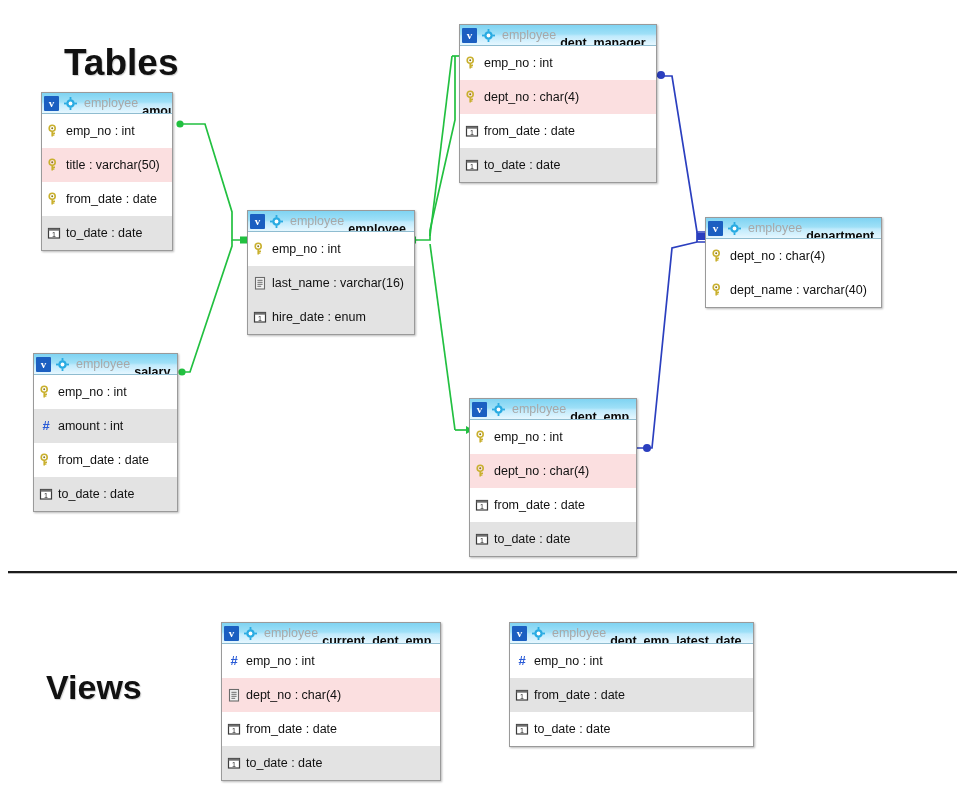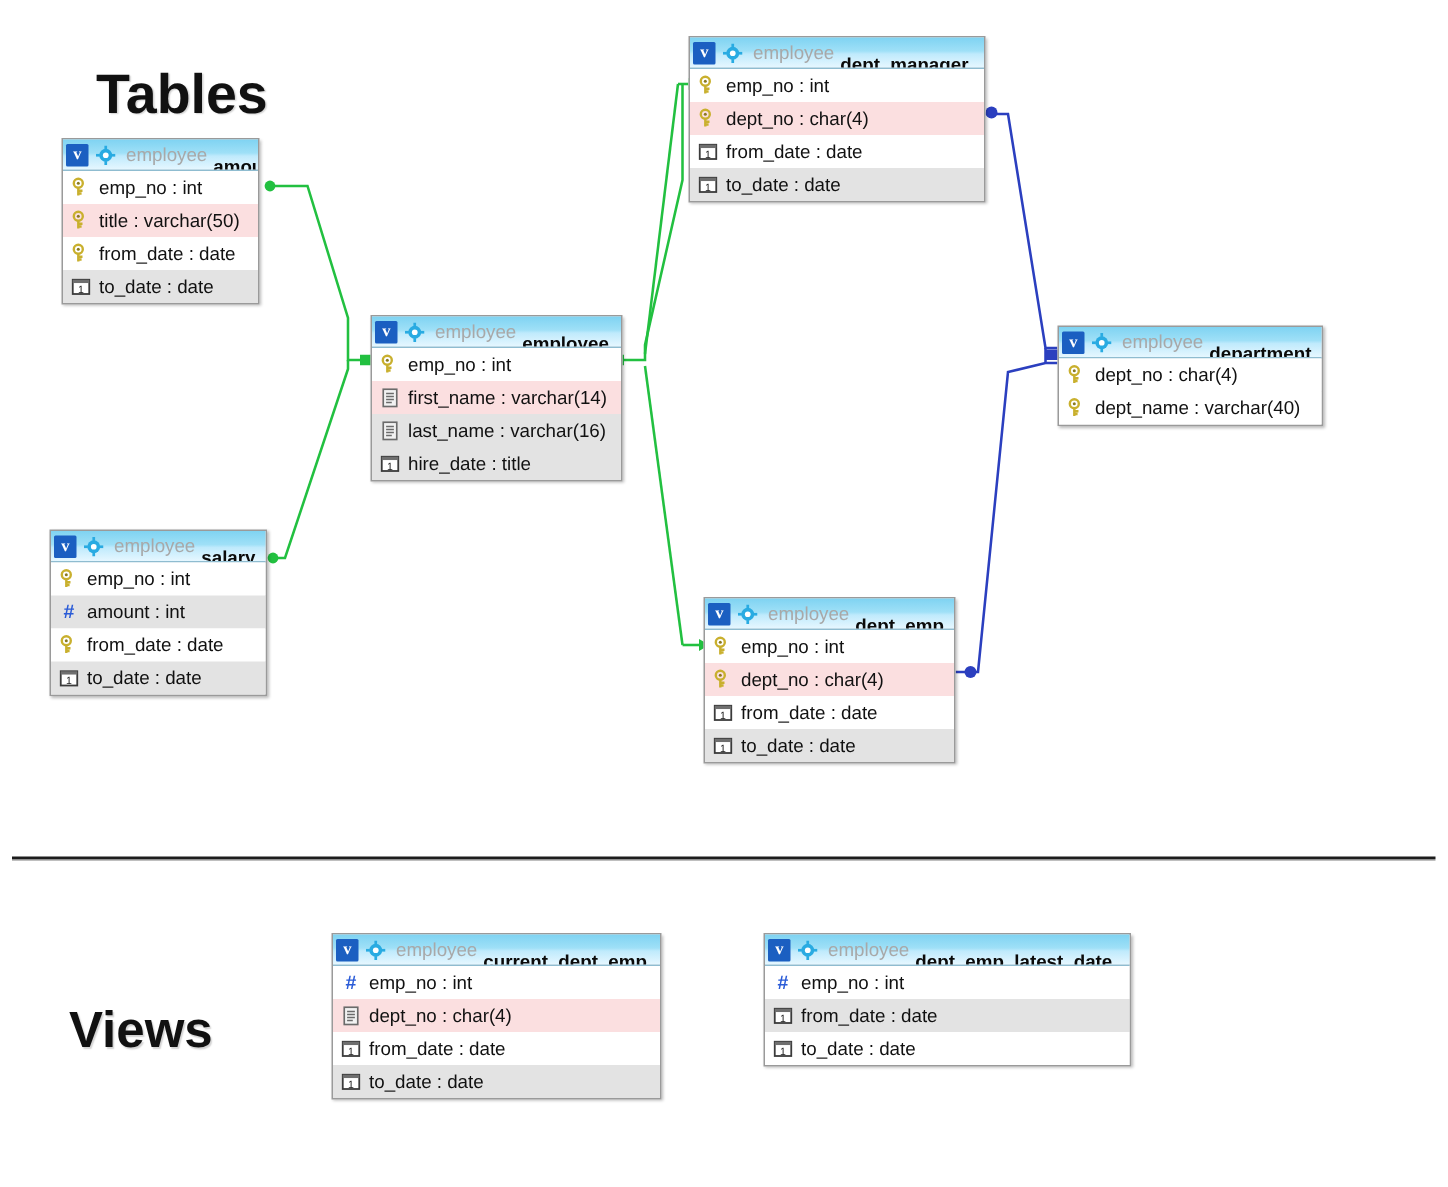--- a/index.html
+++ b/index.html
@@ -49,21 +49,21 @@
   .hdr-gear svg{position:absolute;left:1px;top:1px;}
   .hdr-schema{
     font-size:12.5px;color:#a8a8a8;margin-left:5px;white-space:nowrap;
   }
   .hdr-name{
     font-size:12.5px;color:#0a0a0a;font-weight:bold;margin-left:4px;white-space:nowrap;margin-top:16px;
   }
 
   .ent-rows{display:block;}
   .row{
-    height:22px;display:flex;align-items:center;
+    height:34px;display:flex;align-items:center;
     padding-left:5px;box-sizing:border-box;
     font-size:12.5px;color:#111111;white-space:nowrap;
   }
   .row.r-white{background:#ffffff;}
   .row.r-gray{background:#e3e3e3;}
   .row.r-pink{background:#fbdfe0;}
   .row-ic{width:14px;height:14px;flex:0 0 14px;margin-right:5px;position:relative;}
   .row-txt{display:block;}
 
   
@@ -267,301 +267,292 @@
           <div class="row r-white">
             <span class="row-ic ic-key">
               <svg width="14" height="14" viewBox="0 0 14 14">
                 <circle cx="5.2" cy="4.2" r="3" fill="none" stroke="#c9b02e" stroke-width="1.6"></circle>
                 <circle cx="5.2" cy="4.2" r="1" fill="#8a7a1e"></circle>
                 <path d="M5.2 7.2 L5.2 12.4 M5.2 9.2 L8 9.2 M5.2 11 L7.4 11" stroke="#c9b02e" stroke-width="1.6" fill="none"></path>
               </svg>
             </span>
             <span class="row-txt">emp_no : int</span>
           </div>
+          <div class="row r-gray">
+            <span class="row-ic ic-text">
+              <svg width="14" height="14" viewBox="0 0 14 14">
+                <rect x="2.5" y="1.5" width="9" height="11.5" fill="#f2f2f2" stroke="#6b6b6b" stroke-width="1.1"></rect>
+                <path d="M4.4 4.3 H9.6 M4.4 6.3 H9.6 M4.4 8.3 H9.6 M4.4 10.3 H8.2" stroke="#6b6b6b" stroke-width="1"></path>
+              </svg>
+            </span>
+            <span class="row-txt">last_name : varchar(16)</span>
+          </div>
+          <div class="row r-gray">
+            <span class="row-ic ic-date">
+              <svg width="14" height="14" viewBox="0 0 14 14">
+                <rect x="1.5" y="2.5" width="11" height="9.5" fill="#ffffff" stroke="#3b3b3b" stroke-width="1.2"></rect>
+                <rect x="1.5" y="2.5" width="11" height="2.2" fill="#6f6f6f"></rect>
+                <text x="7" y="11" font-size="7" text-anchor="middle" fill="#1a1a1a" font-family="Liberation Sans, sans-serif">1</text>
+              </svg>
+            </span>
+            <span class="row-txt">hire_date : enum</span>
+          </div>
+        </div>
+      </div>
+      <div class="entity" style="left: 705px; top: 217px; width: 177px;">
+        <div class="ent-header">
+          <span class="hdr-badge">v</span>
+          <span class="hdr-gear">
+            <svg width="13" height="13" viewBox="0 0 13 13">
+              <g fill="#29abe2">
+                <circle cx="6.5" cy="6.5" r="4.3"></circle>
+                <rect x="5.6" y="0" width="1.8" height="2.6"></rect>
+                <rect x="5.6" y="10.4" width="1.8" height="2.6"></rect>
+                <rect x="0" y="5.6" width="2.6" height="1.8"></rect>
+                <rect x="10.4" y="5.6" width="2.6" height="1.8"></rect>
+              </g>
+              <circle cx="6.5" cy="6.5" r="1.9" fill="#ffffff"></circle>
+            </svg>
+          </span>
+          <span class="hdr-schema">employee</span>
+          <span class="hdr-name">department</span>
+        </div>
+        <div class="ent-rows">
+          <div class="row r-white">
+            <span class="row-ic ic-key">
+              <svg width="14" height="14" viewBox="0 0 14 14">
+                <circle cx="5.2" cy="4.2" r="3" fill="none" stroke="#c9b02e" stroke-width="1.6"></circle>
+                <circle cx="5.2" cy="4.2" r="1" fill="#8a7a1e"></circle>
+                <path d="M5.2 7.2 L5.2 12.4 M5.2 9.2 L8 9.2 M5.2 11 L7.4 11" stroke="#c9b02e" stroke-width="1.6" fill="none"></path>
+              </svg>
+            </span>
+            <span class="row-txt">dept_no : char(4)</span>
+          </div>
+          <div class="row r-white">
+            <span class="row-ic ic-key">
+              <svg width="14" height="14" viewBox="0 0 14 14">
+                <circle cx="5.2" cy="4.2" r="3" fill="none" stroke="#c9b02e" stroke-width="1.6"></circle>
+                <circle cx="5.2" cy="4.2" r="1" fill="#8a7a1e"></circle>
+                <path d="M5.2 7.2 L5.2 12.4 M5.2 9.2 L8 9.2 M5.2 11 L7.4 11" stroke="#c9b02e" stroke-width="1.6" fill="none"></path>
+              </svg>
+            </span>
+            <span class="row-txt">dept_name : varchar(40)</span>
+          </div>
+        </div>
+      </div>
+      <div class="entity" style="left: 33px; top: 353px; width: 145px;">
+        <div class="ent-header">
+          <span class="hdr-badge">v</span>
+          <span class="hdr-gear">
+            <svg width="13" height="13" viewBox="0 0 13 13">
+              <g fill="#29abe2">
+                <circle cx="6.5" cy="6.5" r="4.3"></circle>
+                <rect x="5.6" y="0" width="1.8" height="2.6"></rect>
+                <rect x="5.6" y="10.4" width="1.8" height="2.6"></rect>
+                <rect x="0" y="5.6" width="2.6" height="1.8"></rect>
+                <rect x="10.4" y="5.6" width="2.6" height="1.8"></rect>
+              </g>
+              <circle cx="6.5" cy="6.5" r="1.9" fill="#ffffff"></circle>
+            </svg>
+          </span>
+          <span class="hdr-schema">employee</span>
+          <span class="hdr-name">salary</span>
+        </div>
+        <div class="ent-rows">
+          <div class="row r-white">
+            <span class="row-ic ic-key">
+              <svg width="14" height="14" viewBox="0 0 14 14">
+                <circle cx="5.2" cy="4.2" r="3" fill="none" stroke="#c9b02e" stroke-width="1.6"></circle>
+                <circle cx="5.2" cy="4.2" r="1" fill="#8a7a1e"></circle>
+                <path d="M5.2 7.2 L5.2 12.4 M5.2 9.2 L8 9.2 M5.2 11 L7.4 11" stroke="#c9b02e" stroke-width="1.6" fill="none"></path>
+              </svg>
+            </span>
+            <span class="row-txt">emp_no : int</span>
+          </div>
+          <div class="row r-gray">
+            <span class="row-ic ic-num">#</span>
+            <span class="row-txt">amount : int</span>
+          </div>
+          <div class="row r-white">
+            <span class="row-ic ic-key">
+              <svg width="14" height="14" viewBox="0 0 14 14">
+                <circle cx="5.2" cy="4.2" r="3" fill="none" stroke="#c9b02e" stroke-width="1.6"></circle>
+                <circle cx="5.2" cy="4.2" r="1" fill="#8a7a1e"></circle>
+                <path d="M5.2 7.2 L5.2 12.4 M5.2 9.2 L8 9.2 M5.2 11 L7.4 11" stroke="#c9b02e" stroke-width="1.6" fill="none"></path>
+              </svg>
+            </span>
+            <span class="row-txt">from_date : date</span>
+          </div>
+          <div class="row r-gray">
+            <span class="row-ic ic-date">
+              <svg width="14" height="14" viewBox="0 0 14 14">
+                <rect x="1.5" y="2.5" width="11" height="9.5" fill="#ffffff" stroke="#3b3b3b" stroke-width="1.2"></rect>
+                <rect x="1.5" y="2.5" width="11" height="2.2" fill="#6f6f6f"></rect>
+                <text x="7" y="11" font-size="7" text-anchor="middle" fill="#1a1a1a" font-family="Liberation Sans, sans-serif">1</text>
+              </svg>
+            </span>
+            <span class="row-txt">to_date : date</span>
+          </div>
+        </div>
+      </div>
+      <div class="entity" style="left: 469px; top: 398px; width: 168px;">
+        <div class="ent-header">
+          <span class="hdr-badge">v</span>
+          <span class="hdr-gear">
+            <svg width="13" height="13" viewBox="0 0 13 13">
+              <g fill="#29abe2">
+                <circle cx="6.5" cy="6.5" r="4.3"></circle>
+                <rect x="5.6" y="0" width="1.8" height="2.6"></rect>
+                <rect x="5.6" y="10.4" width="1.8" height="2.6"></rect>
+                <rect x="0" y="5.6" width="2.6" height="1.8"></rect>
+                <rect x="10.4" y="5.6" width="2.6" height="1.8"></rect>
+              </g>
+              <circle cx="6.5" cy="6.5" r="1.9" fill="#ffffff"></circle>
+            </svg>
+          </span>
+          <span class="hdr-schema">employee</span>
+          <span class="hdr-name">dept_emp</span>
+        </div>
+        <div class="ent-rows">
+          <div class="row r-white">
+            <span class="row-ic ic-key">
+              <svg width="14" height="14" viewBox="0 0 14 14">
+                <circle cx="5.2" cy="4.2" r="3" fill="none" stroke="#c9b02e" stroke-width="1.6"></circle>
+                <circle cx="5.2" cy="4.2" r="1" fill="#8a7a1e"></circle>
+                <path d="M5.2 7.2 L5.2 12.4 M5.2 9.2 L8 9.2 M5.2 11 L7.4 11" stroke="#c9b02e" stroke-width="1.6" fill="none"></path>
+              </svg>
+            </span>
+            <span class="row-txt">emp_no : int</span>
+          </div>
+          <div class="row r-pink">
+            <span class="row-ic ic-key">
+              <svg width="14" height="14" viewBox="0 0 14 14">
+                <circle cx="5.2" cy="4.2" r="3" fill="none" stroke="#c9b02e" stroke-width="1.6"></circle>
+                <circle cx="5.2" cy="4.2" r="1" fill="#8a7a1e"></circle>
+                <path d="M5.2 7.2 L5.2 12.4 M5.2 9.2 L8 9.2 M5.2 11 L7.4 11" stroke="#c9b02e" stroke-width="1.6" fill="none"></path>
+              </svg>
+            </span>
+            <span class="row-txt">dept_no : char(4)</span>
+          </div>
+          <div class="row r-white">
+            <span class="row-ic ic-date">
+              <svg width="14" height="14" viewBox="0 0 14 14">
+                <rect x="1.5" y="2.5" width="11" height="9.5" fill="#ffffff" stroke="#3b3b3b" stroke-width="1.2"></rect>
+                <rect x="1.5" y="2.5" width="11" height="2.2" fill="#6f6f6f"></rect>
+                <text x="7" y="11" font-size="7" text-anchor="middle" fill="#1a1a1a" font-family="Liberation Sans, sans-serif">1</text>
+              </svg>
+            </span>
+            <span class="row-txt">from_date : date</span>
+          </div>
+          <div class="row r-gray">
+            <span class="row-ic ic-date">
+              <svg width="14" height="14" viewBox="0 0 14 14">
+                <rect x="1.5" y="2.5" width="11" height="9.5" fill="#ffffff" stroke="#3b3b3b" stroke-width="1.2"></rect>
+                <rect x="1.5" y="2.5" width="11" height="2.2" fill="#6f6f6f"></rect>
+                <text x="7" y="11" font-size="7" text-anchor="middle" fill="#1a1a1a" font-family="Liberation Sans, sans-serif">1</text>
+              </svg>
+            </span>
+            <span class="row-txt">to_date : date</span>
+          </div>
+        </div>
+      </div>
+      <div class="entity" style="left: 221px; top: 622px; width: 220px;">
+        <div class="ent-header">
+          <span class="hdr-badge">v</span>
+          <span class="hdr-gear">
+            <svg width="13" height="13" viewBox="0 0 13 13">
+              <g fill="#29abe2">
+                <circle cx="6.5" cy="6.5" r="4.3"></circle>
+                <rect x="5.6" y="0" width="1.8" height="2.6"></rect>
+                <rect x="5.6" y="10.4" width="1.8" height="2.6"></rect>
+                <rect x="0" y="5.6" width="2.6" height="1.8"></rect>
+                <rect x="10.4" y="5.6" width="2.6" height="1.8"></rect>
+              </g>
+              <circle cx="6.5" cy="6.5" r="1.9" fill="#ffffff"></circle>
+            </svg>
+          </span>
+          <span class="hdr-schema">employee</span>
+          <span class="hdr-name">current_dept_emp</span>
+        </div>
+        <div class="ent-rows">
+          <div class="row r-white">
+            <span class="row-ic ic-num">#</span>
+            <span class="row-txt">emp_no : int</span>
+          </div>
           <div class="row r-pink">
             <span class="row-ic ic-text">
               <svg width="14" height="14" viewBox="0 0 14 14">
                 <rect x="2.5" y="1.5" width="9" height="11.5" fill="#f2f2f2" stroke="#6b6b6b" stroke-width="1.1"></rect>
                 <path d="M4.4 4.3 H9.6 M4.4 6.3 H9.6 M4.4 8.3 H9.6 M4.4 10.3 H8.2" stroke="#6b6b6b" stroke-width="1"></path>
               </svg>
             </span>
-            <span class="row-txt">first_name : varchar(14)</span>
-          </div>
-          <div class="row r-gray">
-            <span class="row-ic ic-text">
-              <svg width="14" height="14" viewBox="0 0 14 14">
-                <rect x="2.5" y="1.5" width="9" height="11.5" fill="#f2f2f2" stroke="#6b6b6b" stroke-width="1.1"></rect>
-                <path d="M4.4 4.3 H9.6 M4.4 6.3 H9.6 M4.4 8.3 H9.6 M4.4 10.3 H8.2" stroke="#6b6b6b" stroke-width="1"></path>
-              </svg>
-            </span>
-            <span class="row-txt">last_name : varchar(16)</span>
-          </div>
-          <div class="row r-gray">
-            <span class="row-ic ic-date">
-              <svg width="14" height="14" viewBox="0 0 14 14">
-                <rect x="1.5" y="2.5" width="11" height="9.5" fill="#ffffff" stroke="#3b3b3b" stroke-width="1.2"></rect>
-                <rect x="1.5" y="2.5" width="11" height="2.2" fill="#6f6f6f"></rect>
-                <text x="7" y="11" font-size="7" text-anchor="middle" fill="#1a1a1a" font-family="Liberation Sans, sans-serif">1</text>
-              </svg>
-            </span>
-            <span class="row-txt">hire_date : title</span>
-          </div>
-        </div>
-      </div>
-      <div class="entity" style="left: 705px; top: 217px; width: 177px;">
-        <div class="ent-header">
-          <span class="hdr-badge">v</span>
-          <span class="hdr-gear">
-            <svg width="13" height="13" viewBox="0 0 13 13">
-              <g fill="#29abe2">
-                <circle cx="6.5" cy="6.5" r="4.3"></circle>
-                <rect x="5.6" y="0" width="1.8" height="2.6"></rect>
-                <rect x="5.6" y="10.4" width="1.8" height="2.6"></rect>
-                <rect x="0" y="5.6" width="2.6" height="1.8"></rect>
-                <rect x="10.4" y="5.6" width="2.6" height="1.8"></rect>
-              </g>
-              <circle cx="6.5" cy="6.5" r="1.9" fill="#ffffff"></circle>
-            </svg>
-          </span>
-          <span class="hdr-schema">employee</span>
-          <span class="hdr-name">department</span>
-        </div>
-        <div class="ent-rows">
-          <div class="row r-white">
-            <span class="row-ic ic-key">
-              <svg width="14" height="14" viewBox="0 0 14 14">
-                <circle cx="5.2" cy="4.2" r="3" fill="none" stroke="#c9b02e" stroke-width="1.6"></circle>
-                <circle cx="5.2" cy="4.2" r="1" fill="#8a7a1e"></circle>
-                <path d="M5.2 7.2 L5.2 12.4 M5.2 9.2 L8 9.2 M5.2 11 L7.4 11" stroke="#c9b02e" stroke-width="1.6" fill="none"></path>
-              </svg>
-            </span>
             <span class="row-txt">dept_no : char(4)</span>
           </div>
           <div class="row r-white">
-            <span class="row-ic ic-key">
-              <svg width="14" height="14" viewBox="0 0 14 14">
-                <circle cx="5.2" cy="4.2" r="3" fill="none" stroke="#c9b02e" stroke-width="1.6"></circle>
-                <circle cx="5.2" cy="4.2" r="1" fill="#8a7a1e"></circle>
-                <path d="M5.2 7.2 L5.2 12.4 M5.2 9.2 L8 9.2 M5.2 11 L7.4 11" stroke="#c9b02e" stroke-width="1.6" fill="none"></path>
-              </svg>
-            </span>
-            <span class="row-txt">dept_name : varchar(40)</span>
-          </div>
-        </div>
-      </div>
-      <div class="entity" style="left: 33px; top: 353px; width: 145px;">
-        <div class="ent-header">
-          <span class="hdr-badge">v</span>
-          <span class="hdr-gear">
-            <svg width="13" height="13" viewBox="0 0 13 13">
-              <g fill="#29abe2">
-                <circle cx="6.5" cy="6.5" r="4.3"></circle>
-                <rect x="5.6" y="0" width="1.8" height="2.6"></rect>
-                <rect x="5.6" y="10.4" width="1.8" height="2.6"></rect>
-                <rect x="0" y="5.6" width="2.6" height="1.8"></rect>
-                <rect x="10.4" y="5.6" width="2.6" height="1.8"></rect>
-              </g>
-              <circle cx="6.5" cy="6.5" r="1.9" fill="#ffffff"></circle>
-            </svg>
-          </span>
-          <span class="hdr-schema">employee</span>
-          <span class="hdr-name">salary</span>
-        </div>
-        <div class="ent-rows">
-          <div class="row r-white">
-            <span class="row-ic ic-key">
-              <svg width="14" height="14" viewBox="0 0 14 14">
-                <circle cx="5.2" cy="4.2" r="3" fill="none" stroke="#c9b02e" stroke-width="1.6"></circle>
-                <circle cx="5.2" cy="4.2" r="1" fill="#8a7a1e"></circle>
-                <path d="M5.2 7.2 L5.2 12.4 M5.2 9.2 L8 9.2 M5.2 11 L7.4 11" stroke="#c9b02e" stroke-width="1.6" fill="none"></path>
-              </svg>
-            </span>
-            <span class="row-txt">emp_no : int</span>
-          </div>
-          <div class="row r-gray">
+            <span class="row-ic ic-date">
+              <svg width="14" height="14" viewBox="0 0 14 14">
+                <rect x="1.5" y="2.5" width="11" height="9.5" fill="#ffffff" stroke="#3b3b3b" stroke-width="1.2"></rect>
+                <rect x="1.5" y="2.5" width="11" height="2.2" fill="#6f6f6f"></rect>
+                <text x="7" y="11" font-size="7" text-anchor="middle" fill="#1a1a1a" font-family="Liberation Sans, sans-serif">1</text>
+              </svg>
+            </span>
+            <span class="row-txt">from_date : date</span>
+          </div>
+          <div class="row r-gray">
+            <span class="row-ic ic-date">
+              <svg width="14" height="14" viewBox="0 0 14 14">
+                <rect x="1.5" y="2.5" width="11" height="9.5" fill="#ffffff" stroke="#3b3b3b" stroke-width="1.2"></rect>
+                <rect x="1.5" y="2.5" width="11" height="2.2" fill="#6f6f6f"></rect>
+                <text x="7" y="11" font-size="7" text-anchor="middle" fill="#1a1a1a" font-family="Liberation Sans, sans-serif">1</text>
+              </svg>
+            </span>
+            <span class="row-txt">to_date : date</span>
+          </div>
+        </div>
+      </div>
+      <div class="entity" style="left: 509px; top: 622px; width: 245px;">
+        <div class="ent-header">
+          <span class="hdr-badge">v</span>
+          <span class="hdr-gear">
+            <svg width="13" height="13" viewBox="0 0 13 13">
+              <g fill="#29abe2">
+                <circle cx="6.5" cy="6.5" r="4.3"></circle>
+                <rect x="5.6" y="0" width="1.8" height="2.6"></rect>
+                <rect x="5.6" y="10.4" width="1.8" height="2.6"></rect>
+                <rect x="0" y="5.6" width="2.6" height="1.8"></rect>
+                <rect x="10.4" y="5.6" width="2.6" height="1.8"></rect>
+              </g>
+              <circle cx="6.5" cy="6.5" r="1.9" fill="#ffffff"></circle>
+            </svg>
+          </span>
+          <span class="hdr-schema">employee</span>
+          <span class="hdr-name">dept_emp_latest_date</span>
+        </div>
+        <div class="ent-rows">
+          <div class="row r-white">
             <span class="row-ic ic-num">#</span>
-            <span class="row-txt">amount : int</span>
-          </div>
-          <div class="row r-white">
-            <span class="row-ic ic-key">
-              <svg width="14" height="14" viewBox="0 0 14 14">
-                <circle cx="5.2" cy="4.2" r="3" fill="none" stroke="#c9b02e" stroke-width="1.6"></circle>
-                <circle cx="5.2" cy="4.2" r="1" fill="#8a7a1e"></circle>
-                <path d="M5.2 7.2 L5.2 12.4 M5.2 9.2 L8 9.2 M5.2 11 L7.4 11" stroke="#c9b02e" stroke-width="1.6" fill="none"></path>
+            <span class="row-txt">emp_no : int</span>
+          </div>
+          <div class="row r-gray">
+            <span class="row-ic ic-date">
+              <svg width="14" height="14" viewBox="0 0 14 14">
+                <rect x="1.5" y="2.5" width="11" height="9.5" fill="#ffffff" stroke="#3b3b3b" stroke-width="1.2"></rect>
+                <rect x="1.5" y="2.5" width="11" height="2.2" fill="#6f6f6f"></rect>
+                <text x="7" y="11" font-size="7" text-anchor="middle" fill="#1a1a1a" font-family="Liberation Sans, sans-serif">1</text>
               </svg>
             </span>
             <span class="row-txt">from_date : date</span>
           </div>
-          <div class="row r-gray">
+          <div class="row r-white">
             <span class="row-ic ic-date">
               <svg width="14" height="14" viewBox="0 0 14 14">
                 <rect x="1.5" y="2.5" width="11" height="9.5" fill="#ffffff" stroke="#3b3b3b" stroke-width="1.2"></rect>
                 <rect x="1.5" y="2.5" width="11" height="2.2" fill="#6f6f6f"></rect>
                 <text x="7" y="11" font-size="7" text-anchor="middle" fill="#1a1a1a" font-family="Liberation Sans, sans-serif">1</text>
               </svg>
             </span>
             <span class="row-txt">to_date : date</span>
           </div>
         </div>
       </div>
-      <div class="entity" style="left: 469px; top: 398px; width: 168px;">
-        <div class="ent-header">
-          <span class="hdr-badge">v</span>
-          <span class="hdr-gear">
-            <svg width="13" height="13" viewBox="0 0 13 13">
-              <g fill="#29abe2">
-                <circle cx="6.5" cy="6.5" r="4.3"></circle>
-                <rect x="5.6" y="0" width="1.8" height="2.6"></rect>
-                <rect x="5.6" y="10.4" width="1.8" height="2.6"></rect>
-                <rect x="0" y="5.6" width="2.6" height="1.8"></rect>
-                <rect x="10.4" y="5.6" width="2.6" height="1.8"></rect>
-              </g>
-              <circle cx="6.5" cy="6.5" r="1.9" fill="#ffffff"></circle>
-            </svg>
-          </span>
-          <span class="hdr-schema">employee</span>
-          <span class="hdr-name">dept_emp</span>
-        </div>
-        <div class="ent-rows">
-          <div class="row r-white">
-            <span class="row-ic ic-key">
-              <svg width="14" height="14" viewBox="0 0 14 14">
-                <circle cx="5.2" cy="4.2" r="3" fill="none" stroke="#c9b02e" stroke-width="1.6"></circle>
-                <circle cx="5.2" cy="4.2" r="1" fill="#8a7a1e"></circle>
-                <path d="M5.2 7.2 L5.2 12.4 M5.2 9.2 L8 9.2 M5.2 11 L7.4 11" stroke="#c9b02e" stroke-width="1.6" fill="none"></path>
-              </svg>
-            </span>
-            <span class="row-txt">emp_no : int</span>
-          </div>
-          <div class="row r-pink">
-            <span class="row-ic ic-key">
-              <svg width="14" height="14" viewBox="0 0 14 14">
-                <circle cx="5.2" cy="4.2" r="3" fill="none" stroke="#c9b02e" stroke-width="1.6"></circle>
-                <circle cx="5.2" cy="4.2" r="1" fill="#8a7a1e"></circle>
-                <path d="M5.2 7.2 L5.2 12.4 M5.2 9.2 L8 9.2 M5.2 11 L7.4 11" stroke="#c9b02e" stroke-width="1.6" fill="none"></path>
-              </svg>
-            </span>
-            <span class="row-txt">dept_no : char(4)</span>
-          </div>
-          <div class="row r-white">
-            <span class="row-ic ic-date">
-              <svg width="14" height="14" viewBox="0 0 14 14">
-                <rect x="1.5" y="2.5" width="11" height="9.5" fill="#ffffff" stroke="#3b3b3b" stroke-width="1.2"></rect>
-                <rect x="1.5" y="2.5" width="11" height="2.2" fill="#6f6f6f"></rect>
-                <text x="7" y="11" font-size="7" text-anchor="middle" fill="#1a1a1a" font-family="Liberation Sans, sans-serif">1</text>
-              </svg>
-            </span>
-            <span class="row-txt">from_date : date</span>
-          </div>
-          <div class="row r-gray">
-            <span class="row-ic ic-date">
-              <svg width="14" height="14" viewBox="0 0 14 14">
-                <rect x="1.5" y="2.5" width="11" height="9.5" fill="#ffffff" stroke="#3b3b3b" stroke-width="1.2"></rect>
-                <rect x="1.5" y="2.5" width="11" height="2.2" fill="#6f6f6f"></rect>
-                <text x="7" y="11" font-size="7" text-anchor="middle" fill="#1a1a1a" font-family="Liberation Sans, sans-serif">1</text>
-              </svg>
-            </span>
-            <span class="row-txt">to_date : date</span>
-          </div>
-        </div>
-      </div>
-      <div class="entity" style="left: 221px; top: 622px; width: 220px;">
-        <div class="ent-header">
-          <span class="hdr-badge">v</span>
-          <span class="hdr-gear">
-            <svg width="13" height="13" viewBox="0 0 13 13">
-              <g fill="#29abe2">
-                <circle cx="6.5" cy="6.5" r="4.3"></circle>
-                <rect x="5.6" y="0" width="1.8" height="2.6"></rect>
-                <rect x="5.6" y="10.4" width="1.8" height="2.6"></rect>
-                <rect x="0" y="5.6" width="2.6" height="1.8"></rect>
-                <rect x="10.4" y="5.6" width="2.6" height="1.8"></rect>
-              </g>
-              <circle cx="6.5" cy="6.5" r="1.9" fill="#ffffff"></circle>
-            </svg>
-          </span>
-          <span class="hdr-schema">employee</span>
-          <span class="hdr-name">current_dept_emp</span>
-        </div>
-        <div class="ent-rows">
-          <div class="row r-white">
-            <span class="row-ic ic-num">#</span>
-            <span class="row-txt">emp_no : int</span>
-          </div>
-          <div class="row r-pink">
-            <span class="row-ic ic-text">
-              <svg width="14" height="14" viewBox="0 0 14 14">
-                <rect x="2.5" y="1.5" width="9" height="11.5" fill="#f2f2f2" stroke="#6b6b6b" stroke-width="1.1"></rect>
-                <path d="M4.4 4.3 H9.6 M4.4 6.3 H9.6 M4.4 8.3 H9.6 M4.4 10.3 H8.2" stroke="#6b6b6b" stroke-width="1"></path>
-              </svg>
-            </span>
-            <span class="row-txt">dept_no : char(4)</span>
-          </div>
-          <div class="row r-white">
-            <span class="row-ic ic-date">
-              <svg width="14" height="14" viewBox="0 0 14 14">
-                <rect x="1.5" y="2.5" width="11" height="9.5" fill="#ffffff" stroke="#3b3b3b" stroke-width="1.2"></rect>
-                <rect x="1.5" y="2.5" width="11" height="2.2" fill="#6f6f6f"></rect>
-                <text x="7" y="11" font-size="7" text-anchor="middle" fill="#1a1a1a" font-family="Liberation Sans, sans-serif">1</text>
-              </svg>
-            </span>
-            <span class="row-txt">from_date : date</span>
-          </div>
-          <div class="row r-gray">
-            <span class="row-ic ic-date">
-              <svg width="14" height="14" viewBox="0 0 14 14">
-                <rect x="1.5" y="2.5" width="11" height="9.5" fill="#ffffff" stroke="#3b3b3b" stroke-width="1.2"></rect>
-                <rect x="1.5" y="2.5" width="11" height="2.2" fill="#6f6f6f"></rect>
-                <text x="7" y="11" font-size="7" text-anchor="middle" fill="#1a1a1a" font-family="Liberation Sans, sans-serif">1</text>
-              </svg>
-            </span>
-            <span class="row-txt">to_date : date</span>
-          </div>
-        </div>
-      </div>
-      <div class="entity" style="left: 509px; top: 622px; width: 245px;">
-        <div class="ent-header">
-          <span class="hdr-badge">v</span>
-          <span class="hdr-gear">
-            <svg width="13" height="13" viewBox="0 0 13 13">
-              <g fill="#29abe2">
-                <circle cx="6.5" cy="6.5" r="4.3"></circle>
-                <rect x="5.6" y="0" width="1.8" height="2.6"></rect>
-                <rect x="5.6" y="10.4" width="1.8" height="2.6"></rect>
-                <rect x="0" y="5.6" width="2.6" height="1.8"></rect>
-                <rect x="10.4" y="5.6" width="2.6" height="1.8"></rect>
-              </g>
-              <circle cx="6.5" cy="6.5" r="1.9" fill="#ffffff"></circle>
-            </svg>
-          </span>
-          <span class="hdr-schema">employee</span>
-          <span class="hdr-name">dept_emp_latest_date</span>
-        </div>
-        <div class="ent-rows">
-          <div class="row r-white">
-            <span class="row-ic ic-num">#</span>
-            <span class="row-txt">emp_no : int</span>
-          </div>
-          <div class="row r-gray">
-            <span class="row-ic ic-date">
-              <svg width="14" height="14" viewBox="0 0 14 14">
-                <rect x="1.5" y="2.5" width="11" height="9.5" fill="#ffffff" stroke="#3b3b3b" stroke-width="1.2"></rect>
-                <rect x="1.5" y="2.5" width="11" height="2.2" fill="#6f6f6f"></rect>
-                <text x="7" y="11" font-size="7" text-anchor="middle" fill="#1a1a1a" font-family="Liberation Sans, sans-serif">1</text>
-              </svg>
-            </span>
-            <span class="row-txt">from_date : date</span>
-          </div>
-          <div class="row r-white">
-            <span class="row-ic ic-date">
-              <svg width="14" height="14" viewBox="0 0 14 14">
-                <rect x="1.5" y="2.5" width="11" height="9.5" fill="#ffffff" stroke="#3b3b3b" stroke-width="1.2"></rect>
-                <rect x="1.5" y="2.5" width="11" height="2.2" fill="#6f6f6f"></rect>
-                <text x="7" y="11" font-size="7" text-anchor="middle" fill="#1a1a1a" font-family="Liberation Sans, sans-serif">1</text>
-              </svg>
-            </span>
-            <span class="row-txt">to_date : date</span>
-          </div>
-        </div>
-      </div>
     </div>
 
 </div>
 
 </body></html>

